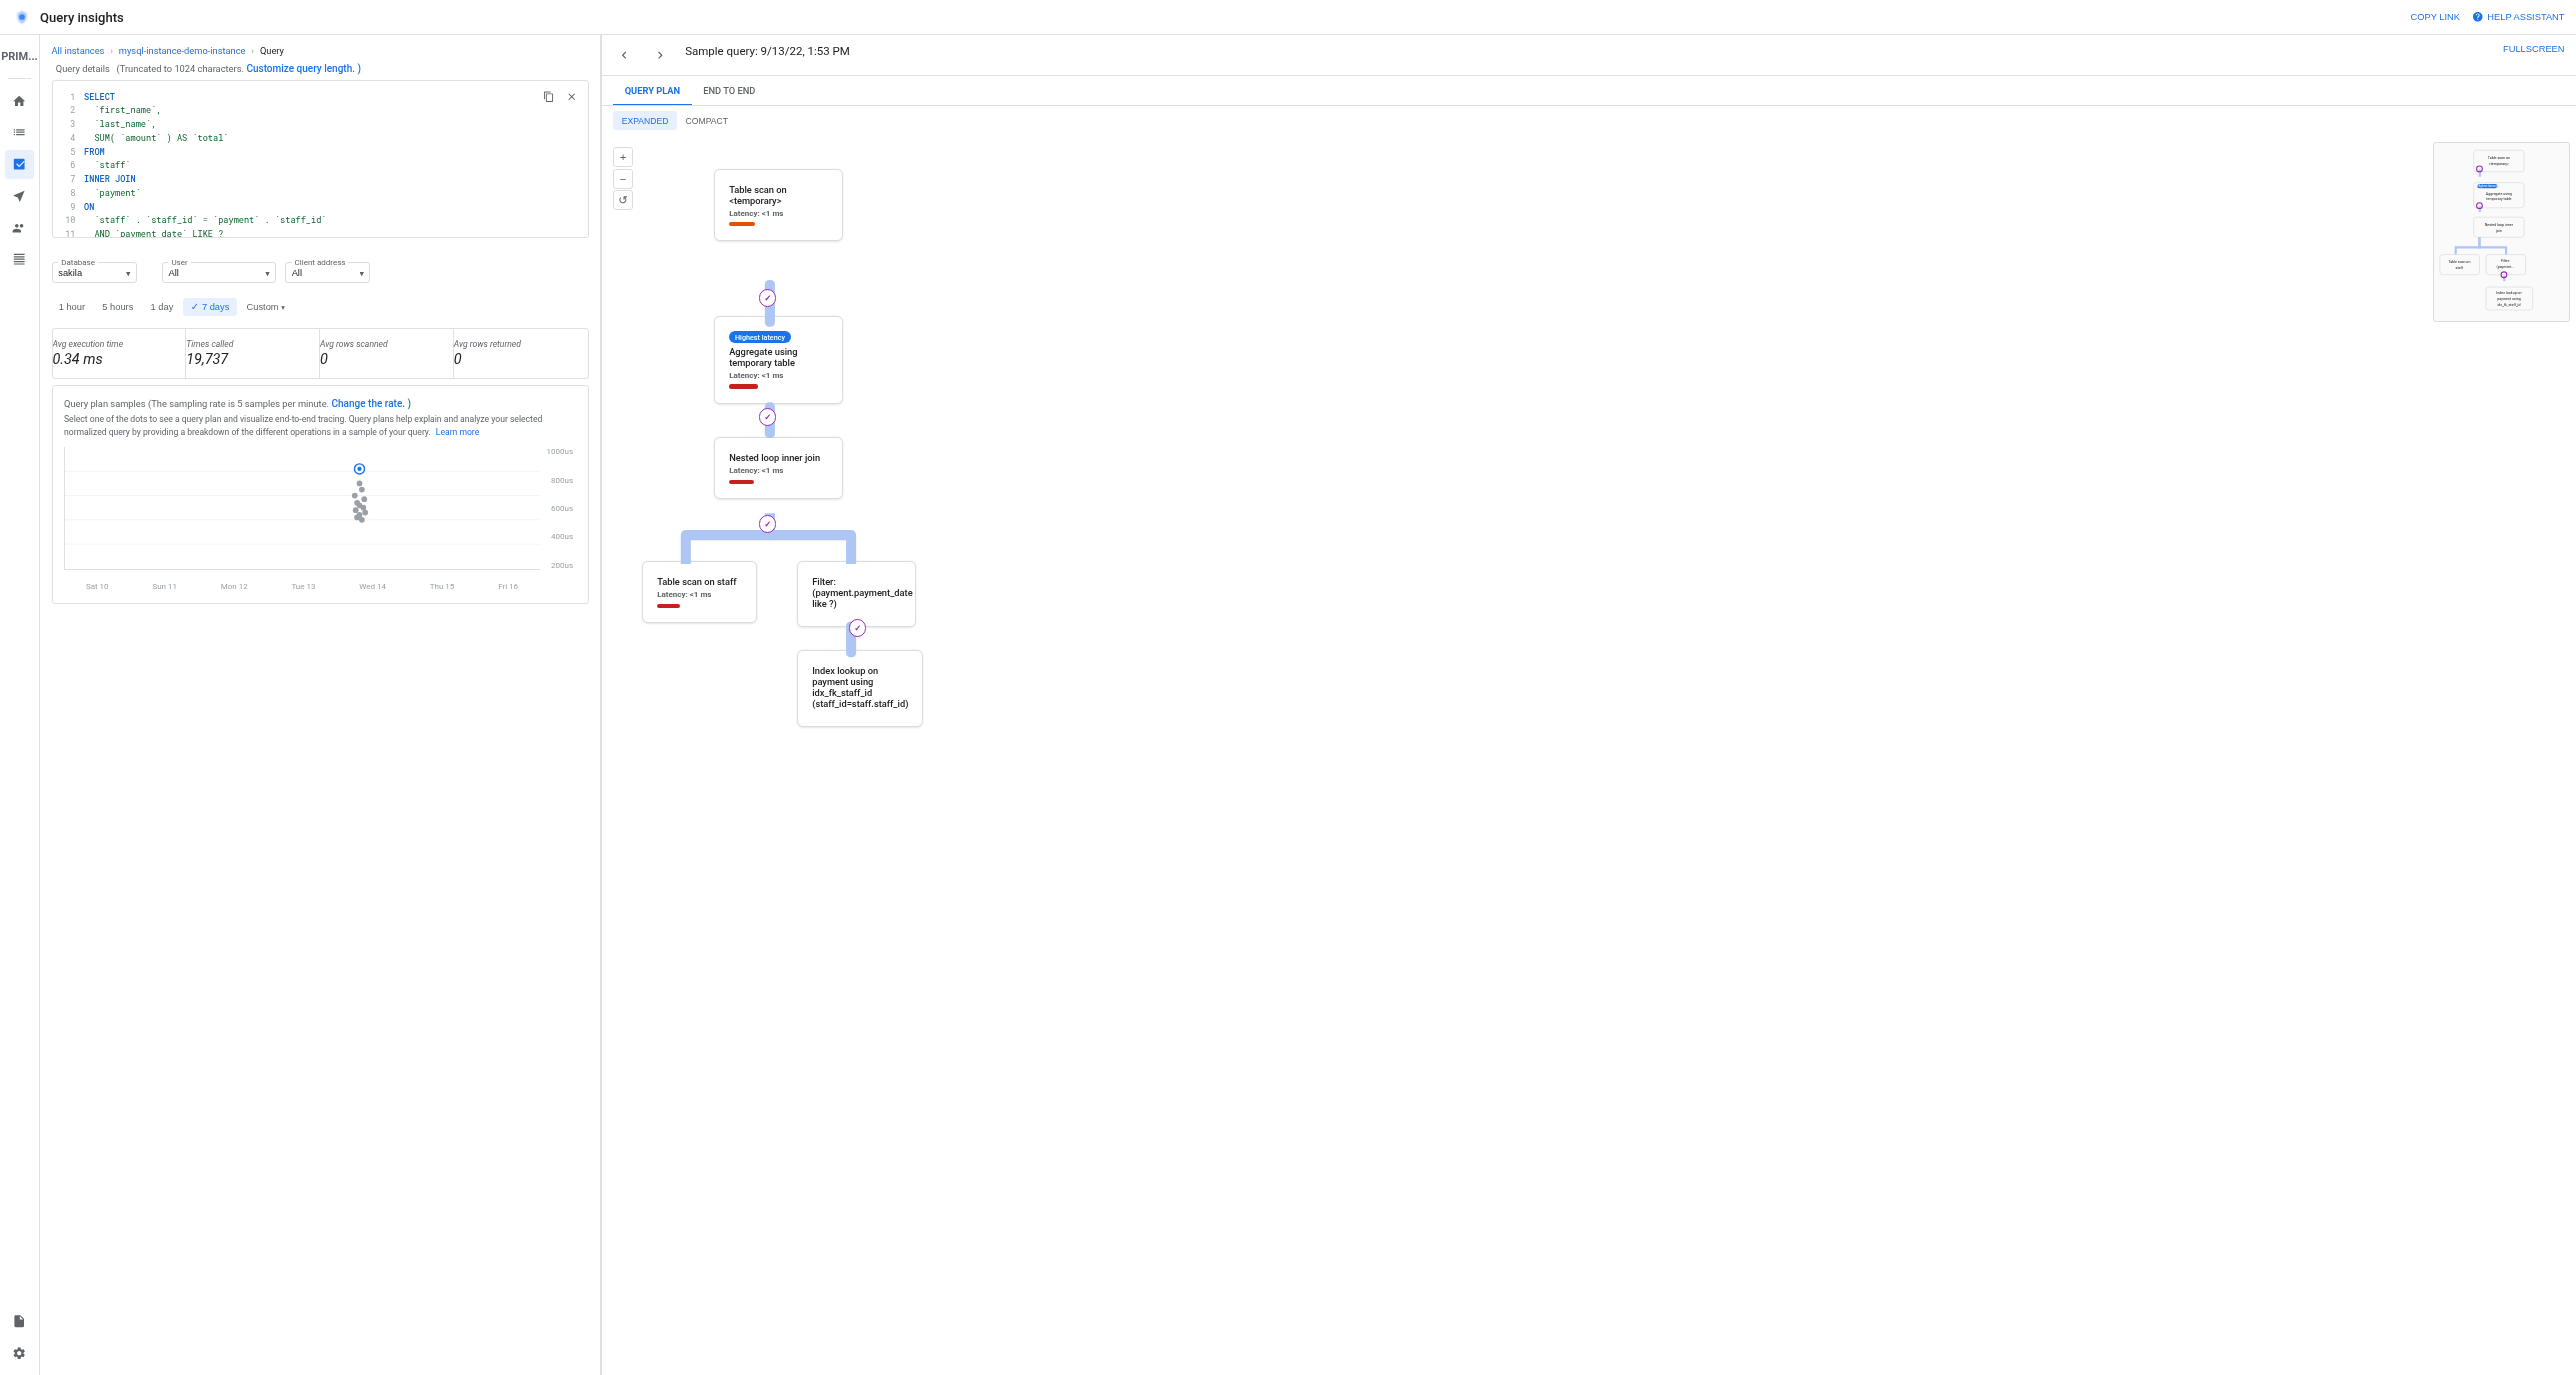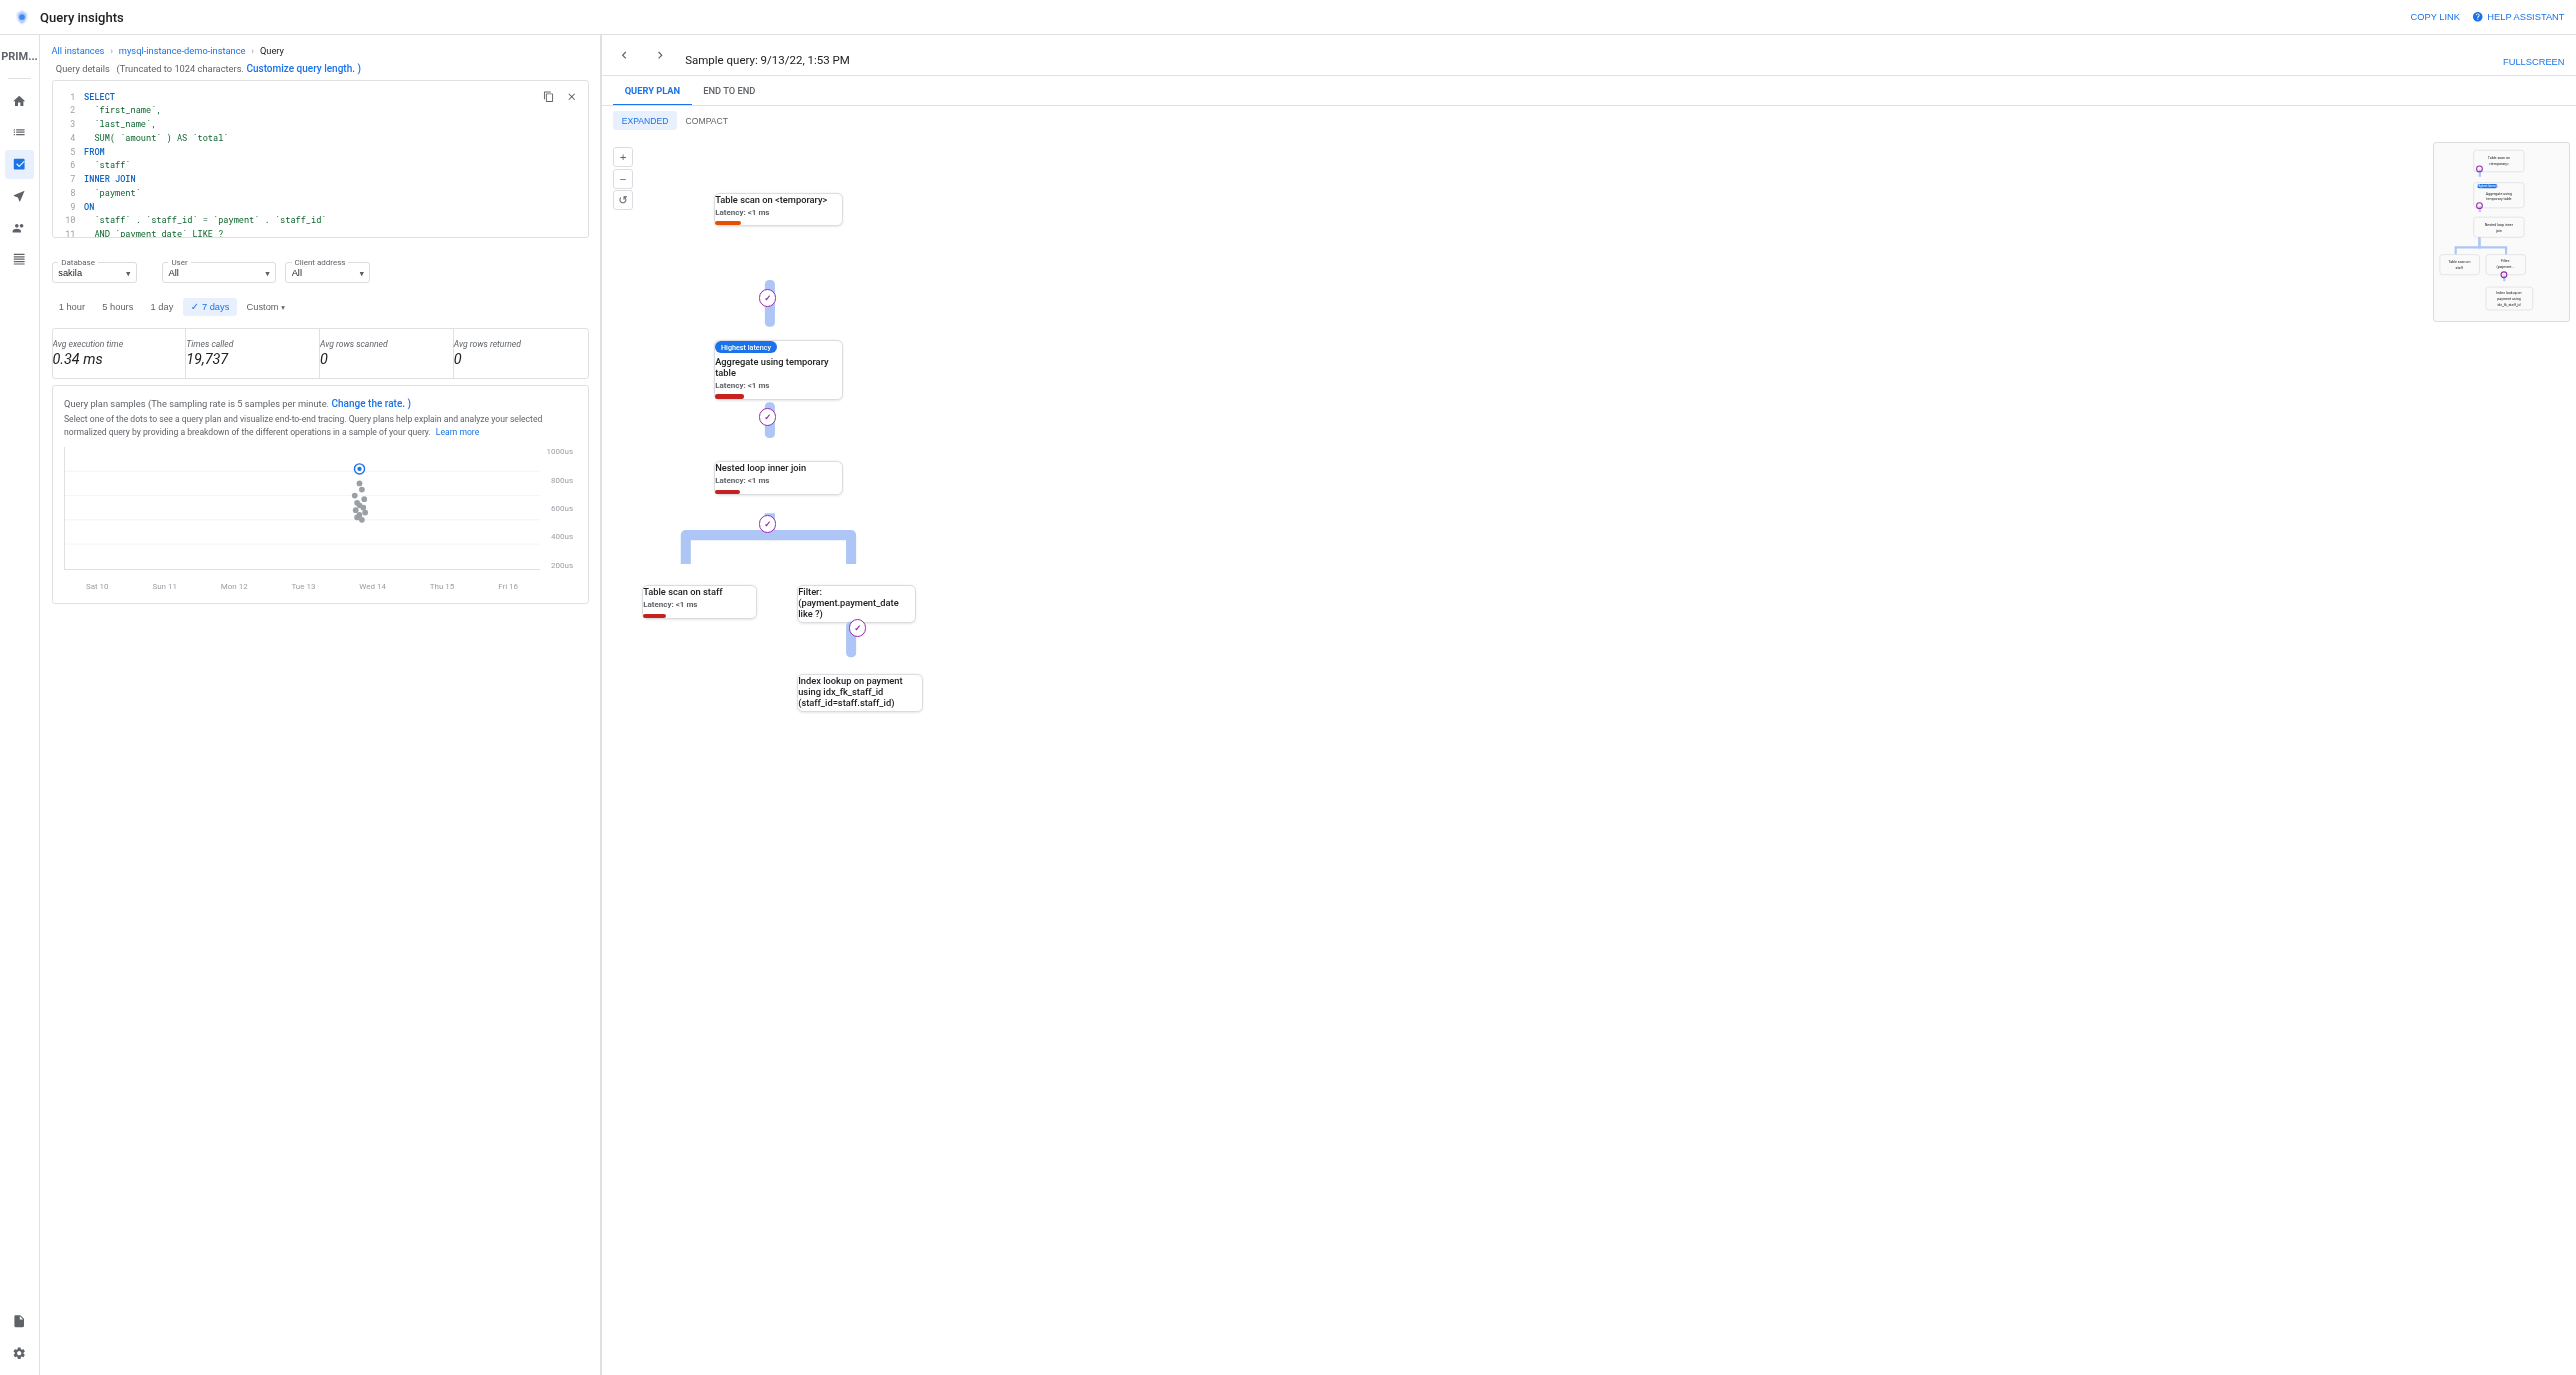--- a/index.html
+++ b/index.html
@@ -132,21 +132,21 @@
       position: absolute; left: 0; right: 36px; bottom: 0;
       display: flex; justify-content: space-around;
       font-size: 8px; color: #9aa0a6;
     }
 
     
     .right-panel { flex: 1; display: flex; flex-direction: column; overflow: hidden; position: relative; }
 
     
     .sample-header {
-      display: flex; align-items: flex-end; padding: 8.6px 11.5px; border-bottom: 0.7px solid #e0e0e0;
+      display: flex; align-items: flex-start; padding: 8.6px 11.5px; border-bottom: 0.7px solid #e0e0e0;
       gap: 13px;
     }
     .nav-btn {
       width: 23px; height: 23px; border: none; background: none; cursor: pointer;
       color: #5f6368; border-radius: 50%; display: flex; align-items: center; justify-content: center;
       font-size: 11.5px;
     }
     .sample-title { font-size: 11.5px; font-weight: 400; flex: 1; }
     .fullscreen-btn { color: #1a73e8; font-size: 9.3px; font-weight: 500; cursor: pointer; border: none; background: none; }
 
@@ -172,21 +172,21 @@
       position: absolute; left: 11.5px; top: 11.5px; display: flex; flex-direction: column;
       gap: 1.4px; z-index: 10;
     }
     .zoom-btn {
       width: 20px; height: 20px; border: 0.7px solid #dadce0; background: #fff;
       cursor: pointer; font-size: 11.5px; display: flex; align-items: center; justify-content: center;
       color: #5f6368; border-radius: 2.9px;
     }
     .plan-node {
       position: absolute; border: 0.7px solid #dadce0; border-radius: 5.8px; background: #fff;
-      padding: 0; font-size: 8.6px; box-shadow: 0 0.7px 2.2px rgba(0,0,0,0.1); margin-top: 24px;
+      padding: 14px; font-size: 8.6px; box-shadow: 0 0.7px 2.2px rgba(0,0,0,0.1);
     }
     .plan-node-title { font-size: 9.3px; font-weight: 500; color: #202124; margin-bottom: 2.9px; }
     .plan-node-latency { font-size: 8px; color: #5f6368; margin-bottom: 4.3px; font-weight: bold; }
     .latency-bar { height: 4.3px; border-radius: 2.2px; margin-top: 2.9px; }
     .latency-orange { background: #e65100; width: 29px; }
     .highest-latency-badge {
       background: #1a73e8; color: #fff; font-size: 7.2px; font-weight: 500;
       padding: 1.4px 5.8px; border-radius: 7.2px; display: inline-block; margin-bottom: 2.9px;
     }
 

